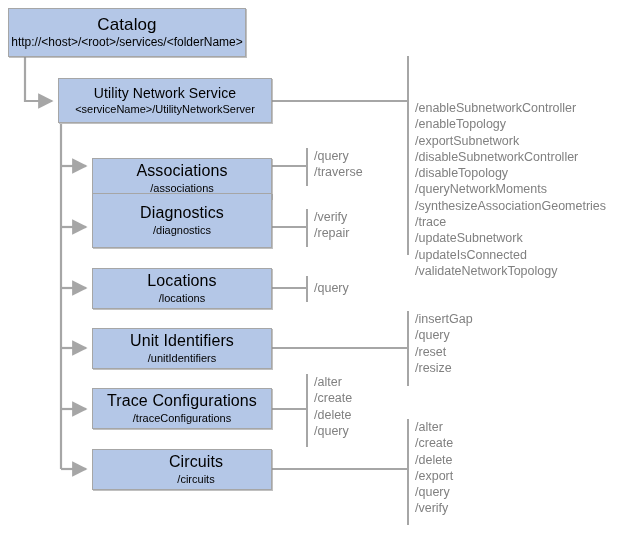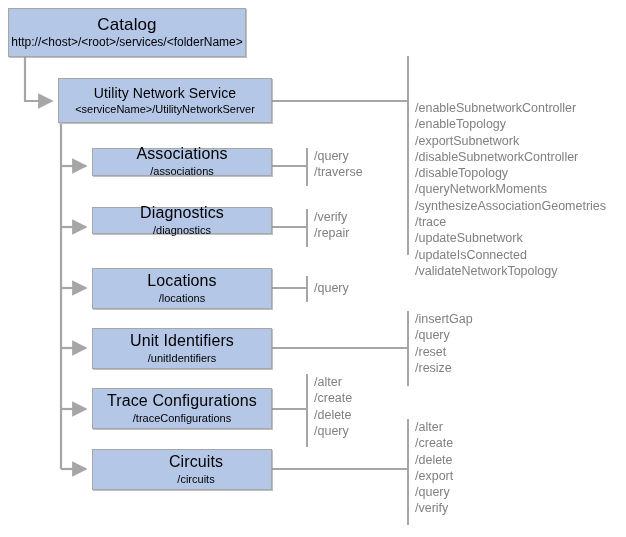--- a/index.html
+++ b/index.html
@@ -114,26 +114,26 @@
   <div class="node root" style="left:8px; top:8px; width:238px; height:49px;">
     <div class="title">Catalog</div>
     <div class="sub">http://&lt;host&gt;/&lt;root&gt;/services/&lt;folderName&gt;</div>
   </div>
 
   <div class="node service" style="left:58px; top:78px; width:214px; height:45px;">
     <div class="title">Utility Network Service</div>
     <div class="sub">&lt;serviceName&gt;/UtilityNetworkServer</div>
   </div>
 
-  <div class="node" style="left:92px; top:148px; width:180px; height:28px;">
+  <div class="node" style="left:92px; top:158px; width:180px; height:41px;">
     <div class="title">Associations</div>
     <div class="sub">/associations</div>
   </div>
 
-  <div class="node" style="left:92px; top:207px; width:180px; height:27px;">
+  <div class="node" style="left:92px; top:193px; width:180px; height:55px;">
     <div class="title">Diagnostics</div>
     <div class="sub">/diagnostics</div>
   </div>
 
   <div class="node" style="left:92px; top:268px; width:180px; height:41px;">
     <div class="title">Locations</div>
     <div class="sub">/locations</div>
   </div>
 
   <div class="node" style="left:92px; top:328px; width:180px; height:41px;">

